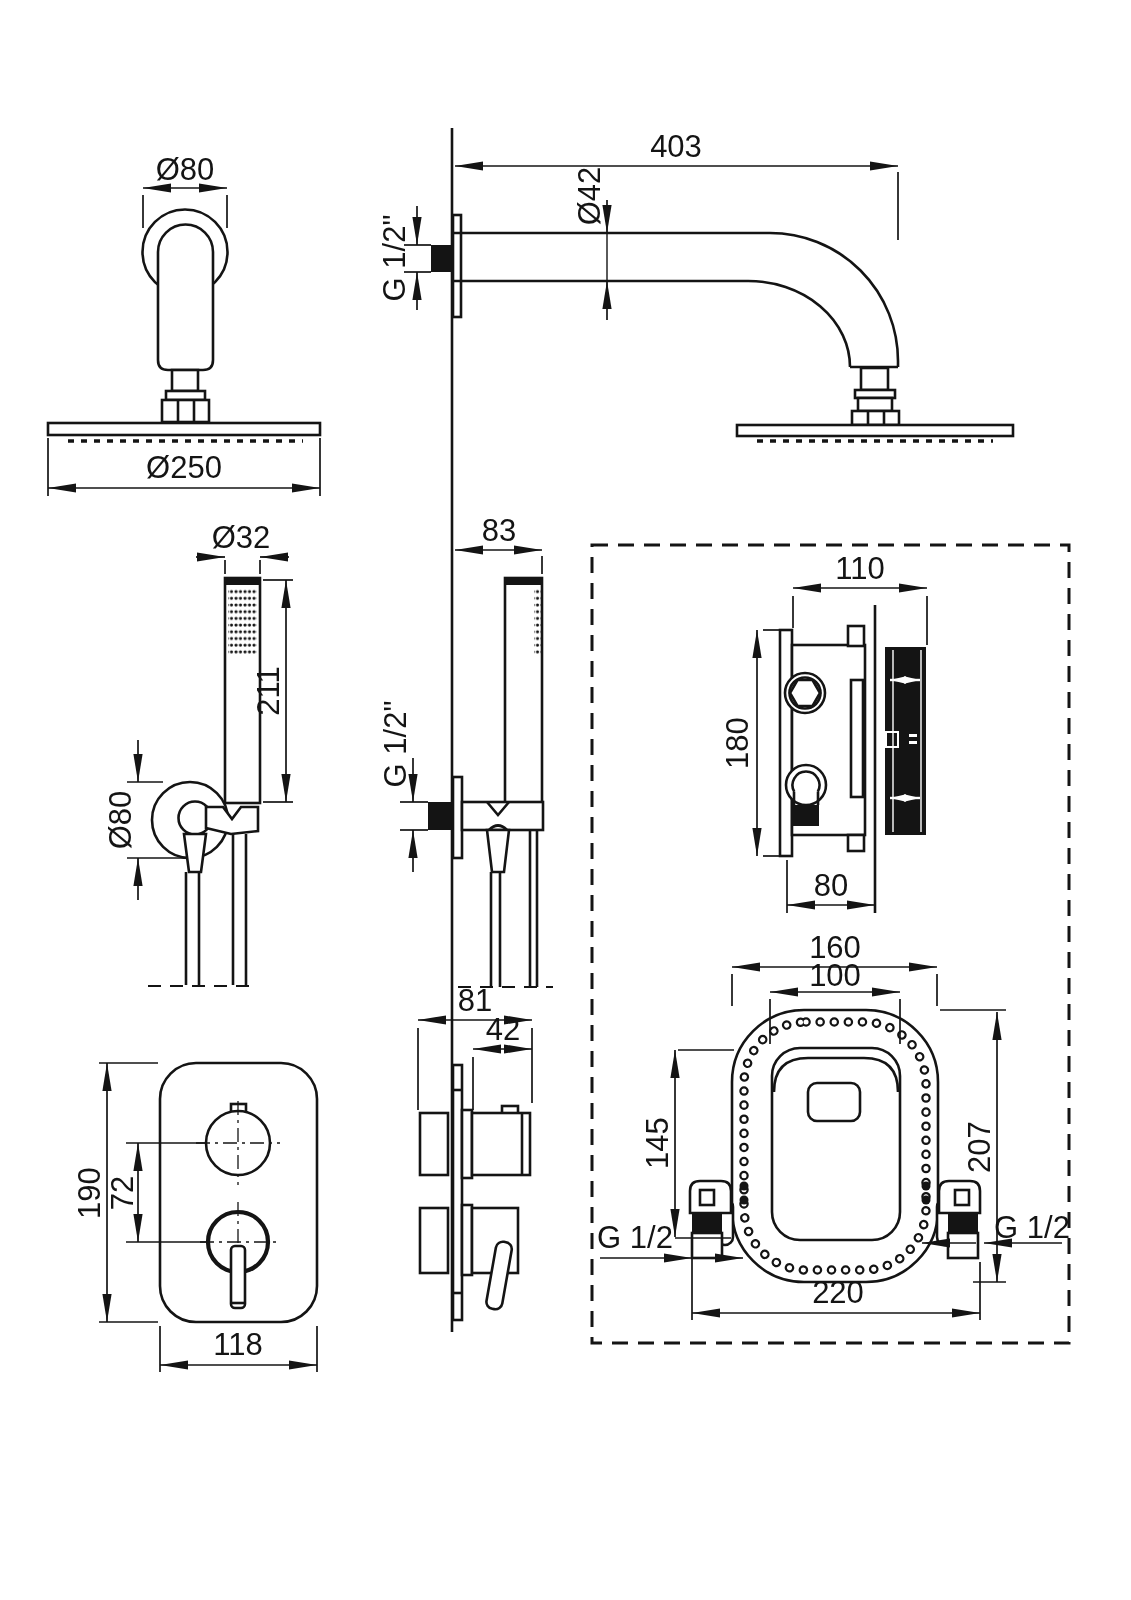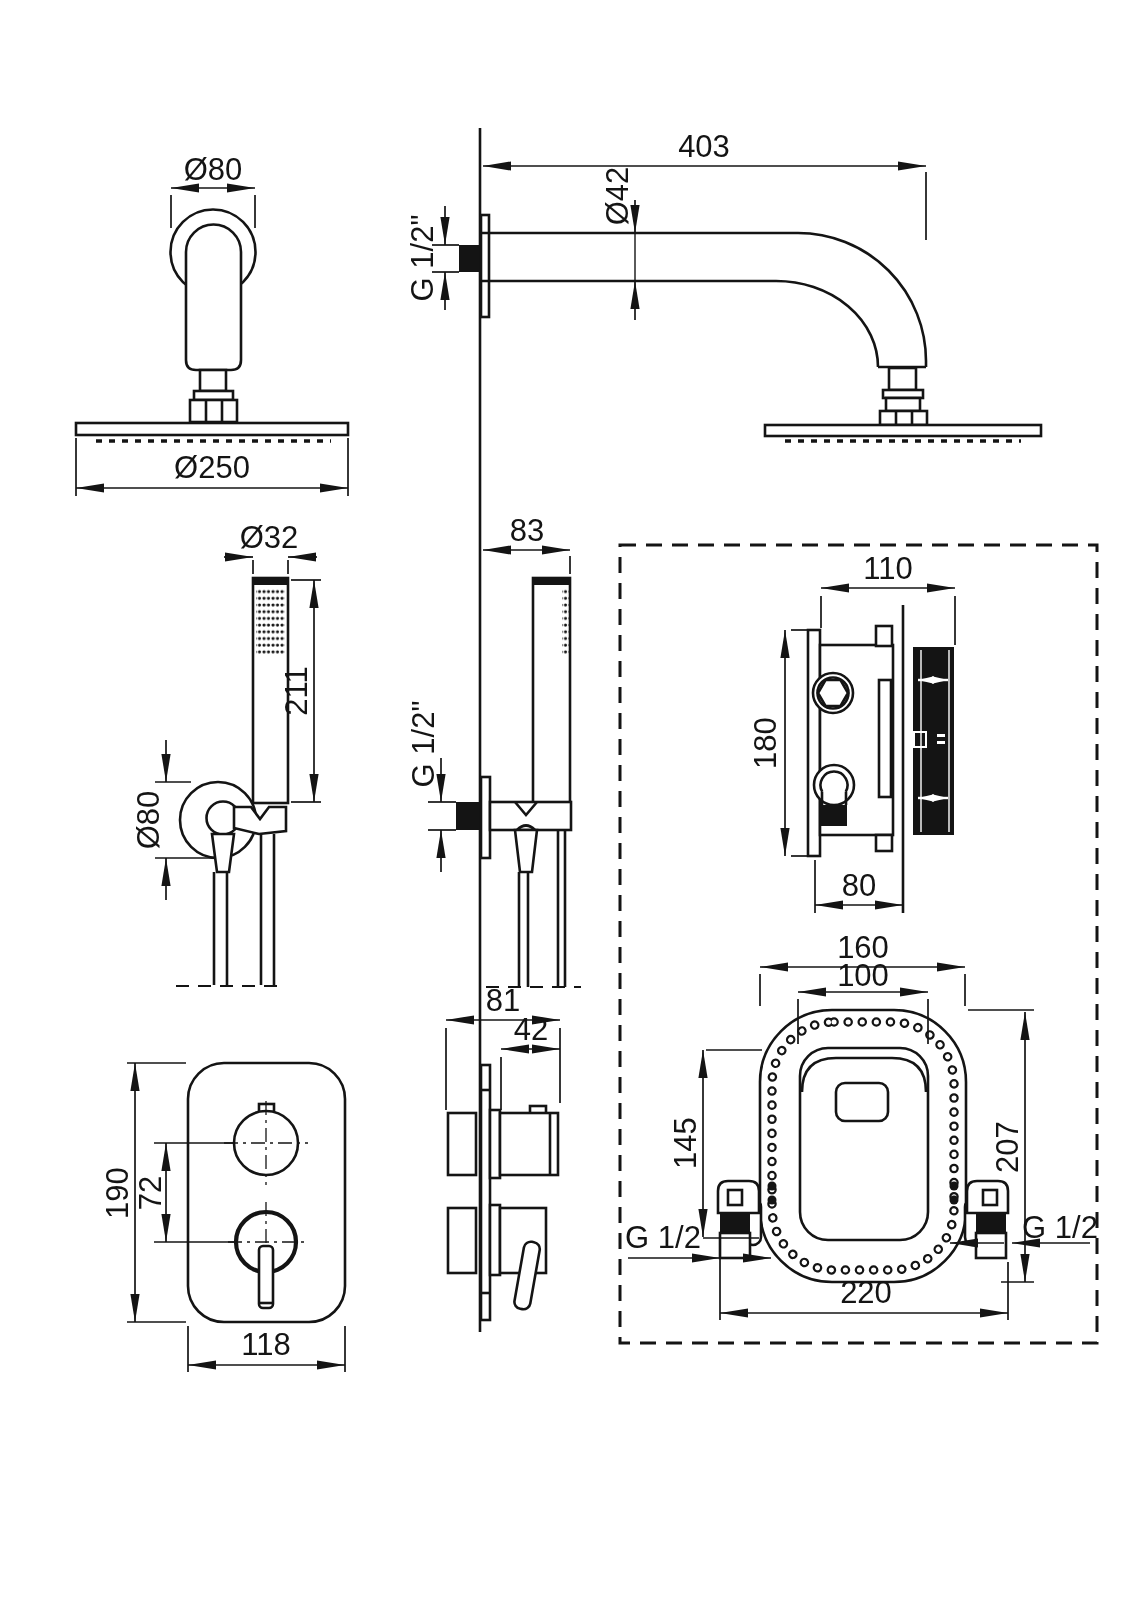--- a/index.html
+++ b/index.html
@@ -1,16 +1,16 @@
 <!DOCTYPE html>
 <html><head>
 <meta charset="utf-8">
 <style>
   html,body{margin:0;padding:0;background:#ffffff;}
-  .page{width:932px;height:1600px;background:#d946ef;position:relative;margin-left:28px;}
+  .page{width:932px;height:1600px;background:#d946ef;position:relative;}
   svg{display:block;}
   .ol  {fill:none;stroke:#141414;stroke-width:2.6;}
   .olf {fill:#ffffff;stroke:#141414;stroke-width:2.6;}
   .olt {fill:#ffffff;stroke:#141414;stroke-width:4.2;}
   .blk {fill:#141414;stroke:none;}
   .dim {fill:none;stroke:#141414;stroke-width:1.7;}
   .thin{fill:none;stroke:#141414;stroke-width:1.4;}
   .noz {fill:none;stroke:#141414;stroke-width:3.5;stroke-dasharray:6 7;}
   .cl  {fill:none;stroke:#141414;stroke-width:1.3;stroke-dasharray:14 5 3 5;}
   .hdash{fill:none;stroke:#141414;stroke-width:2;stroke-dasharray:13 9;}

